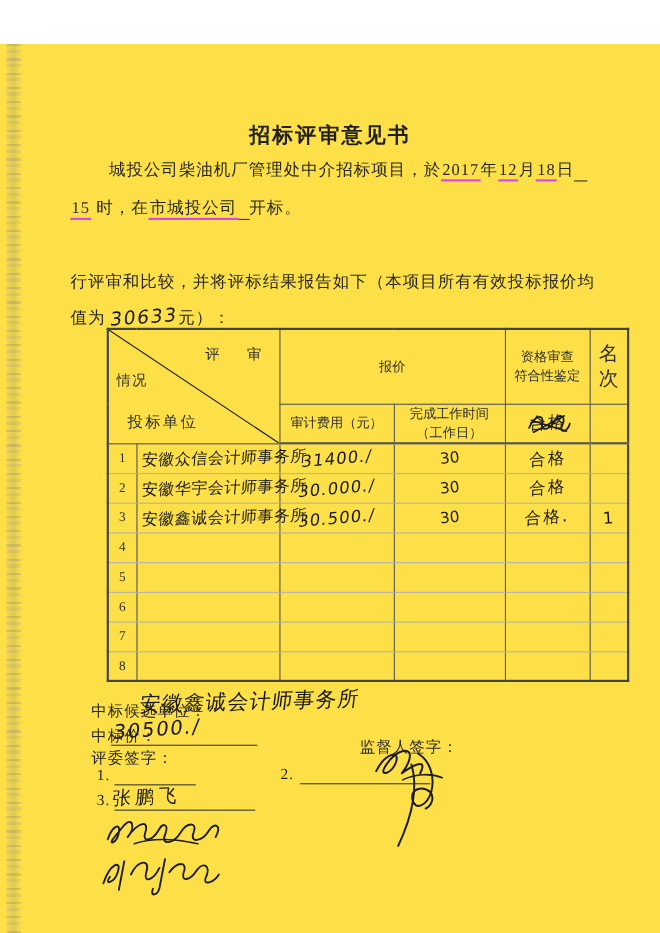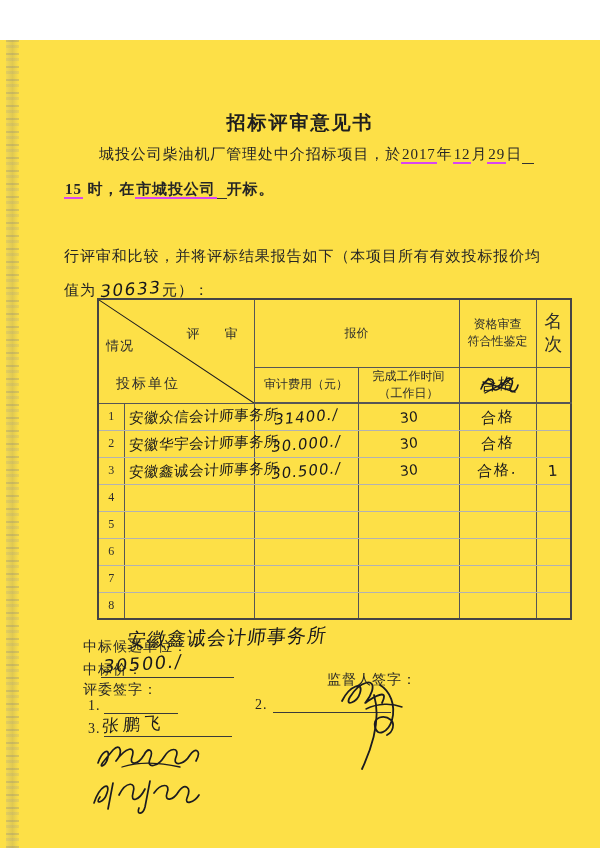--- a/index.html
+++ b/index.html
@@ -21,21 +21,21 @@
   .edge-bottom {
     position:absolute; left:0; bottom:1px; width:100%; height:13px;
     background:linear-gradient(180deg, rgba(255,255,255,0) 0%, rgba(125,125,125,.45) 62%, rgba(205,205,205,.18) 100%);
   }
   .title {
     position:absolute; top:70px; left:0; width:100%; text-align:center;
     font-size:19px; font-weight:bold; letter-spacing:2px; color:#1f1f1f;
   }
   .pline { position:absolute; font-size:15px; letter-spacing:0.9px; white-space:nowrap; color:#262626; }
   #p1a { top:105px; left:99px; }
-  #p1b { top:140px; left:64px;font-weight:bold; }
+  #p1b { top:140px; left:64px; }
   #p2a { top:175px; left:99px; }
   #p2b { top:207px; left:64px; }
   #p2c { top:239px; left:64px; }
   .u { border-bottom:2px solid #d946ef; padding:0 1px; }
   .blankline { display:inline-block; border-bottom:1px solid #333; height:14px; vertical-align:bottom; }
 
   
   .hw {
     font-family:"DejaVu Sans",sans-serif; color:#17171c;
     display:inline-block; white-space:nowrap;
@@ -52,21 +52,21 @@
     overflow:visible; }
   #tbl tr.h1 td { height:68px; }
   #tbl tr.h2 td { height:32px; }
   #tbl tr.data td {
     height:27px;
     border-top:1px solid #b2b2b2; border-bottom:1px solid #b2b2b2;
     border-left:1px solid #565656; border-right:1px solid #565656;
   }
   #tbl tr.h2 td { border-bottom:2px solid #565656; }
   .diag-svg { position:absolute; left:0; top:0; width:100%; height:100%; }
-  .diag-top { position:absolute; top:25px; right:10px; font-size:13px; letter-spacing:6px; }
+  .diag-top { position:absolute; top:13px; right:10px; font-size:13px; letter-spacing:6px; }
   .diag-mid { position:absolute; top:37px; left:7px; font-size:13px; letter-spacing:1px; }
   .diag-bot { position:absolute; bottom:10px; left:17px; font-size:14px; letter-spacing:2px; }
   .two-line { line-height:1.45; }
   .vert { display:inline-block; width:1.15em; line-height:1.3; word-break:break-all; font-size:18px; }
   .hw-company { position:absolute; left:4px; top:3px; font-size:14.5px; transform:rotate(-1.5deg) skewX(-6deg); z-index:3; letter-spacing:0.5px;}
   .hw-fee   { font-size:15px; transform:rotate(-5deg) skewX(-10deg); letter-spacing:1px; }
   .hw-days  { font-size:14px; transform:rotate(-6deg); }
   .hw-qual  { font-size:15px; transform:rotate(-4deg) skewX(-6deg); letter-spacing:2px; }
   .hw-rank  { font-size:15px; transform:rotate(-4deg); }
   .scribble-wrap { position:relative; display:inline-block; }
@@ -99,21 +99,21 @@
 </head>
 <body>
 
 <div id="paper">
   <div class="edge-left"></div>
   <div class="edge-bottom"></div>
 
   <div class="title">招标评审意见书</div>
 
   <div class="pline" id="p1a">
-    <span>城投公司柴油机厂管理处中介招标项目，於</span><span class="u">2017</span><span>年</span><span class="u">12</span><span>月</span><span class="u">29</span><span>日</span><span class="blankline" style="width:12px"></span>
+    <span>城投公司柴油机厂管理处中介招标项目，於</span><span class="u">2017</span><span>年</span><span class="u">12</span><span>月</span><span class="u">18</span><span>日</span><span class="blankline" style="width:12px"></span>
   </div>
   <div class="pline" id="p1b">
     <span class="u">15</span>
     <span>时，在</span><span class="u">市城投公司</span><span class="blankline" style="width:10px"></span><span>开标。</span>
   </div>
 
   <div class="pline" id="p2b">行评审和比较，并将评标结果报告如下（本项目所有有效投标报价均</div>
   <div class="pline" id="p2c">
     <span>值为</span>
     <span class="hw" style="font-size:17px; transform:rotate(-4deg) skewX(-10deg); letter-spacing:1.5px;">30633</span><span>元）：</span>

